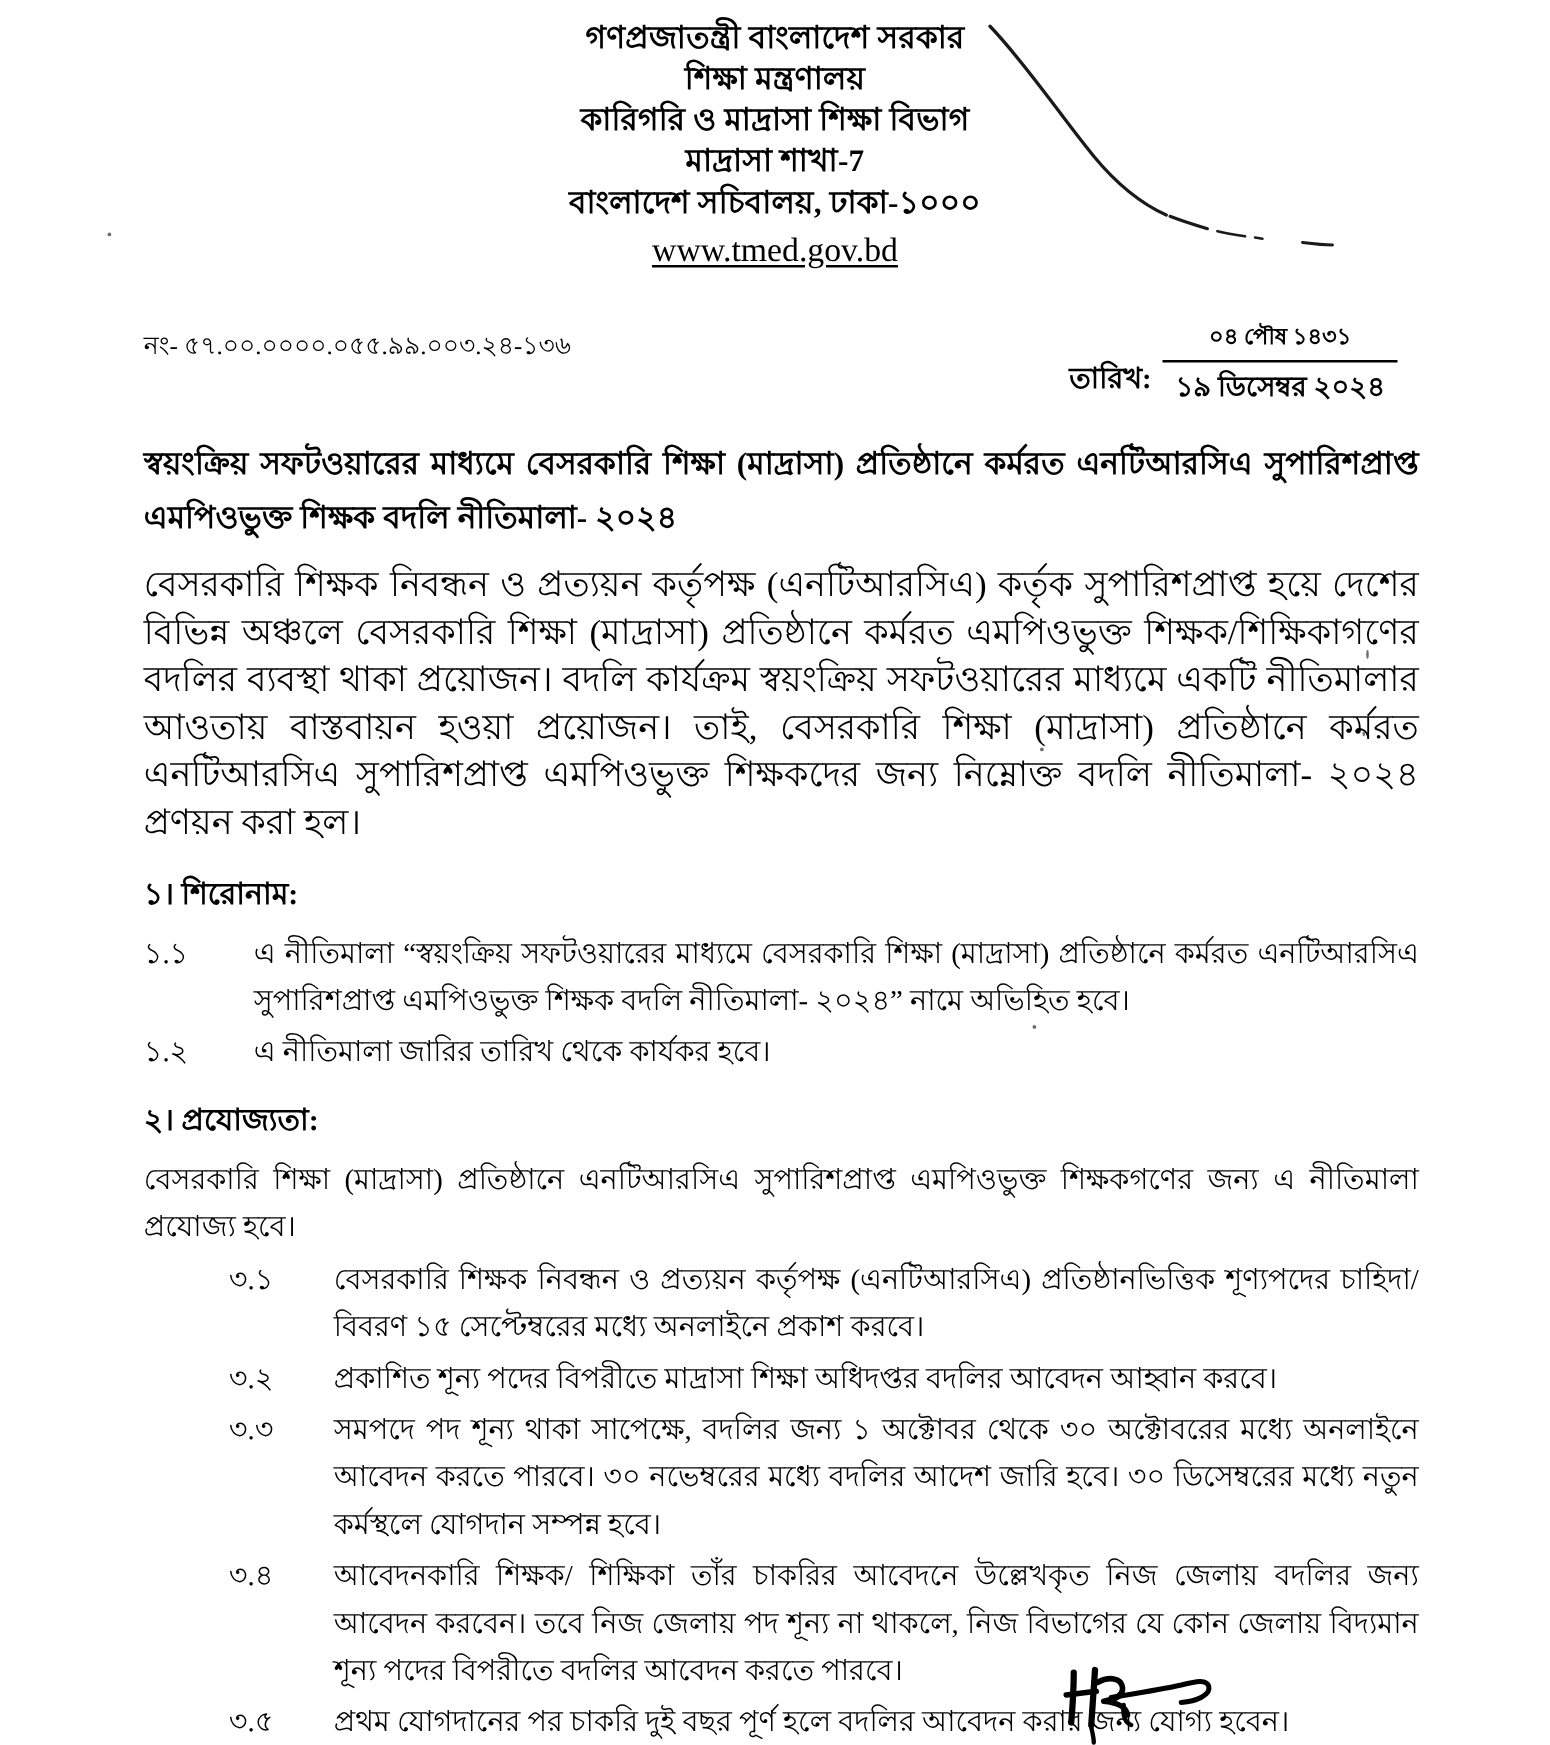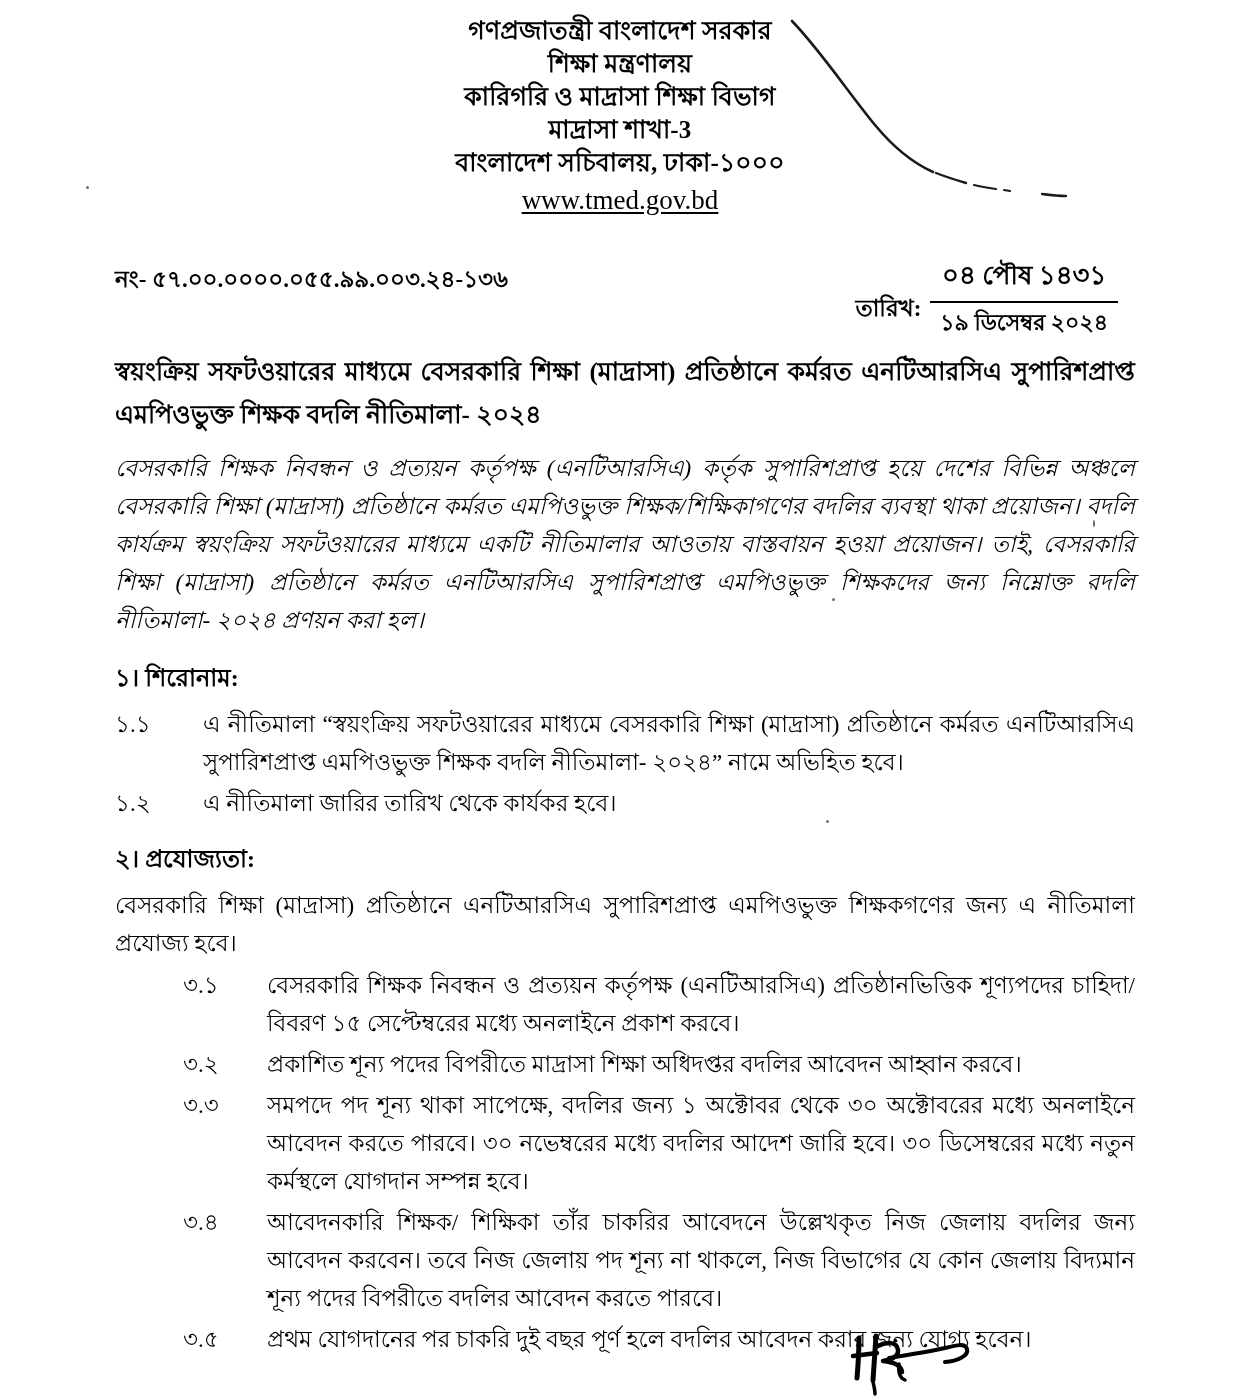--- a/index.html
+++ b/index.html
@@ -59,22 +59,22 @@
     position: absolute;
     top: 255px;
     left: 0;
     width: 1240px;
     height: 70px;
   }
   .ref-no {
     position: absolute;
     left: 115px;
     top: 6px;
-    font-size: 23px;
-    font-weight: 700;
+    font-size: 20px;
+    font-weight: 400;
     white-space: nowrap;
   }
   .date-block {
     position: absolute;
     right: 122px;
     top: 0;
     display: flex;
     align-items: center;
     gap: 9px;
   }
@@ -84,21 +84,21 @@
     padding-top: 22px;
     white-space: nowrap;
   }
   .date-fraction {
     display: flex;
     flex-direction: column;
     align-items: center;
     text-align: center;
   }
   .date-bn {
-    font-size: 26px;
+    font-size: 18px;
     font-weight: 600;
     padding: 0 10px 2px 10px;
     white-space: nowrap;
   }
   .date-rule {
     width: 100%;
     height: 2px;
     background: #000;
   }
   .date-en {
@@ -120,26 +120,25 @@
     font-size: 25px;
     font-weight: bold;
     line-height: 43px;
     text-align: justify;
     text-justify: inter-word;
     margin-bottom: 14px;
     letter-spacing: 0.1px;
   }
 
   .intro-para {
-    font-size: 23px;
+    font-size: 28px;
     line-height: 38px;
     text-align: justify;
     text-justify: inter-word;
     margin-bottom: 20px;
-    font-style: italic;
   }
 
   .section-heading {
     font-size: 24px;
     font-weight: bold;
     line-height: 36px;
     margin-top: 18px;
     margin-bottom: 10px;
   }
   .section-heading.indented {
@@ -213,21 +212,21 @@
     <path d="M166,173 C176,177 186,180 196,183" fill="none" stroke="#1a1a1a" stroke-width="2.4" stroke-linecap="round"></path>
     <path d="M204,185 C212,187 219,188 226,189" fill="none" stroke="#1a1a1a" stroke-width="2.2" stroke-linecap="round"></path>
     <path d="M234,190 L240,191" fill="none" stroke="#1a1a1a" stroke-width="2" stroke-linecap="round"></path>
     <path d="M272,194 C280,195 288,196 296,196" fill="none" stroke="#1a1a1a" stroke-width="2.3" stroke-linecap="round"></path>
   </svg>
 
   <div class="letterhead">
     <div class="lh-line">গণপ্রজাতন্ত্রী বাংলাদেশ সরকার</div>
     <div class="lh-line">শিক্ষা মন্ত্রণালয়</div>
     <div class="lh-line">কারিগরি ও মাদ্রাসা শিক্ষা বিভাগ</div>
-    <div class="lh-line">মাদ্রাসা শাখা-3</div>
+    <div class="lh-line">মাদ্রাসা শাখা-7</div>
     <div class="lh-line">বাংলাদেশ সচিবালয়, ঢাকা-১০০০</div>
     <div class="lh-url">www.tmed.gov.bd</div>
   </div>
 
   <div class="meta-row">
     <div class="ref-no">নং- ৫৭.০০.০০০০.০৫৫.৯৯.০০৩.২৪-১৩৬</div>
     <div class="date-block">
       <div class="date-label">তারিখ:</div>
       <div class="date-fraction">
         <div class="date-bn">০৪ পৌষ ১৪৩১</div>

